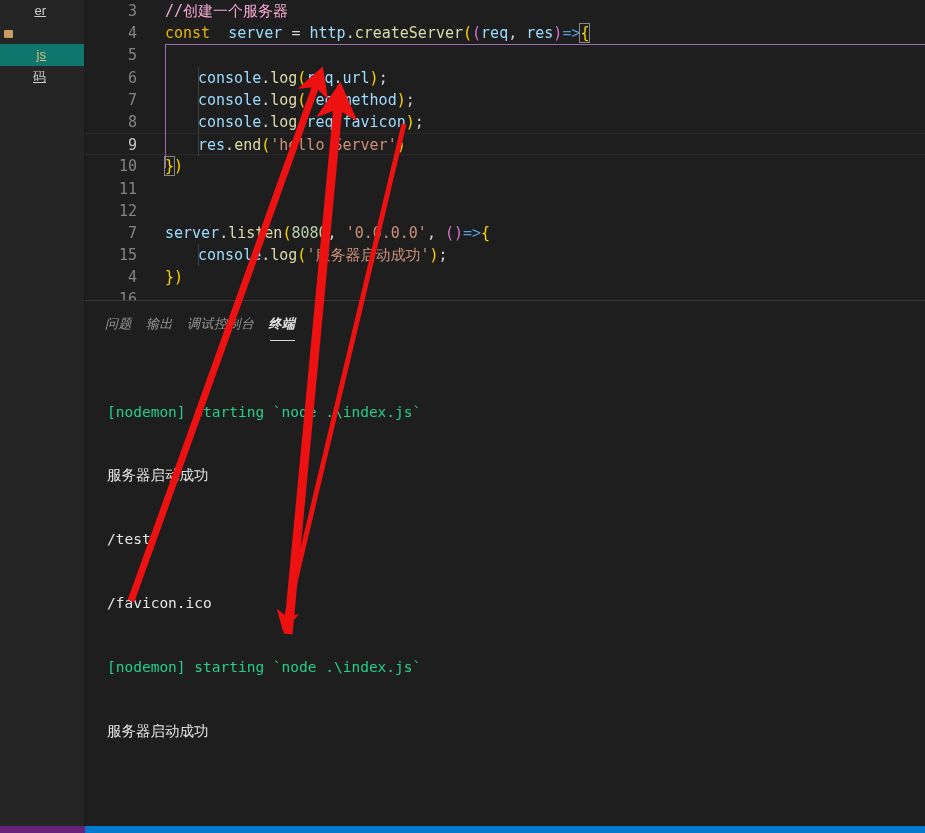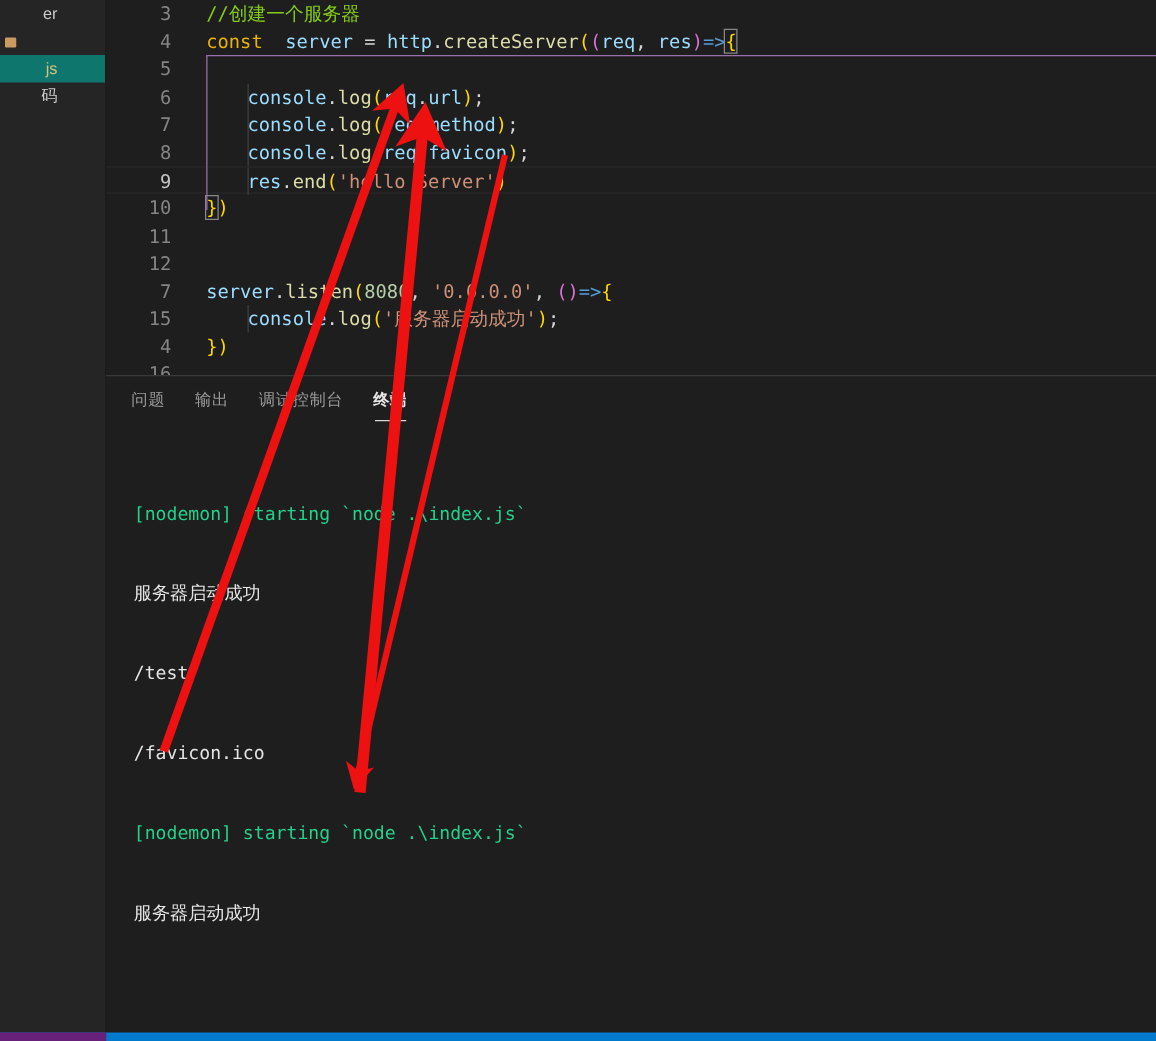--- a/index.html
+++ b/index.html
@@ -33,20 +33,21 @@
     color: #cccccc;
     font-size: 13px;
     white-space: nowrap;
     padding-left: 0;
   }
   .sb-row .sb-label {
     position: absolute;
     right: 100%;
     margin-right: -46px;
     white-space: nowrap;
+    text-decoration: underline;
   }
   .sb-row.sb-selected {
     background: #0f766e;
   }
   .sb-icon-dot {
     position: absolute;
     left: 4px; top: 8px;
     width: 9px; height: 8px;
     background: #cb9a61;
     border-radius: 1px;
@@ -78,21 +79,21 @@
     width: 52px;
     text-align: right;
     color: #858585;
     font-family: "DejaVu Sans Mono", "Liberation Mono", monospace;
     font-size: 15px;
   }
   .ln.active { color: #c6c6c6; }
   .ctext { position: absolute; left: 80px; top: 0; }
 
   
-  .t-comment  { color: #84cc16; }
+  .t-comment  { color: #f9a8d4; }
   .t-keyword  { color: #eab308; }
   .t-var      { color: #9cdcfe; }
   .t-op       { color: #d4d4d4; }
   .t-func     { color: #dcdcaa; }
   .t-paren1   { color: #ffd700; }
   .t-paren2   { color: #da70d6; }
   .t-string   { color: #ce9178; }
   .t-num      { color: #b5cea8; }
   .t-prop     { color: #9cdcfe; }
   .t-arrow    { color: #569cd6; }
@@ -128,22 +129,23 @@
     width: 840px; height: 526px;
     background: #1e1e1e;
     border-top: 1px solid #3a3a3a;
     overflow: hidden;
   }
   #panel-tabs {
     position: relative;
     height: 40px;
     padding-left: 20px;
     display: flex;
-    align-items: center;
-    gap: 24px;
+    align-items: flex-end;
+    gap: 14px;
+    font-style: italic;
   }
   .ptab {
     position: relative;
     font-size: 13px;
     color: #9a9a9a;
     letter-spacing: .5px;
     padding: 6px 0 8px 0;
     cursor: pointer;
   }
   .ptab.active { color: #e7e7e7; font-weight: bold; }

